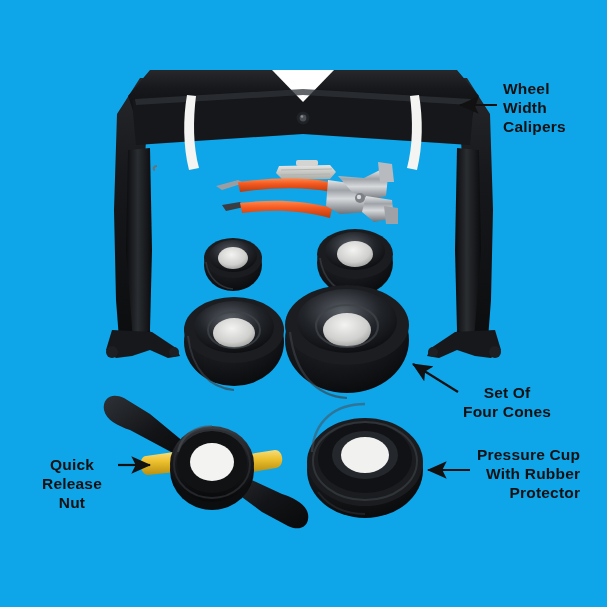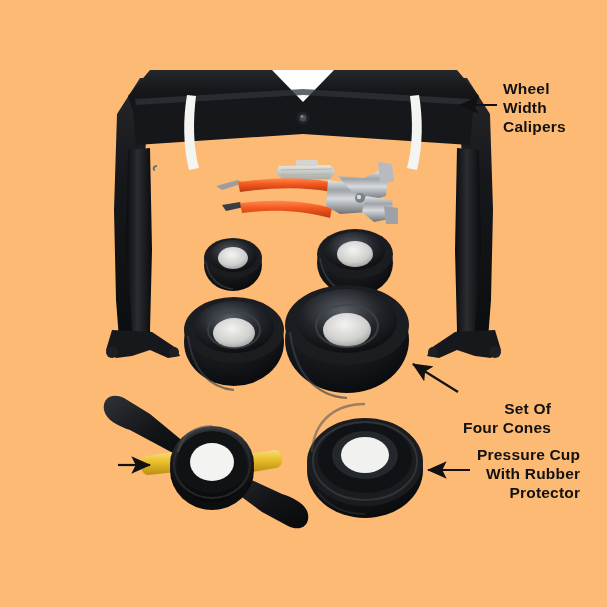--- a/index.html
+++ b/index.html
@@ -8,21 +8,21 @@
     padding: 0;
     background: #ffffff;
   }
   body {
     font-family: "Liberation Sans", sans-serif;
   }
   #stage {
     position: relative;
     width: 607px;
     height: 607px;
-    background: #fdba74;
+    background: #0ea5e9;
     overflow: hidden;
   }
   #stage svg.layer {
     position: absolute;
     left: 0;
     top: 0;
     width: 607px;
     height: 607px;
   }
   .anno {
@@ -32,21 +32,21 @@
     font-weight: bold;
     font-size: 15.5px;
     line-height: 19px;
     letter-spacing: 0.2px;
     white-space: pre;
   }
   .anno-right  { text-align: left; }
   .anno-center { text-align: center; }
 
   #lbl-calipers { left: 503px; top: 79px;  text-align: left; }
-  #lbl-cones    { left: 463px; top: 399px; text-align: right; }
+  #lbl-cones    { left: 463px; top: 383px; text-align: center; }
   #lbl-pressure { left: 477px; top: 445px; text-align: right; }
   #lbl-quick    { left: 30px;  top: 455px; text-align: center; width: 84px;}
 </style>
 </head>
 <body>
 
 <div id="stage">
 
   <svg class="layer" viewBox="0 0 607 607">
     <defs>
@@ -280,14 +280,17 @@
 Width
 Calipers</div>
 
   <div class="anno anno-right" id="lbl-cones">Set Of
 Four Cones</div>
 
   <div class="anno anno-center" id="lbl-pressure">Pressure Cup
 With Rubber
 Protector</div>
 
+  <div class="anno anno-center" id="lbl-quick">Quick
+Release
+Nut</div>
 
 </div>
 
 </body></html>

